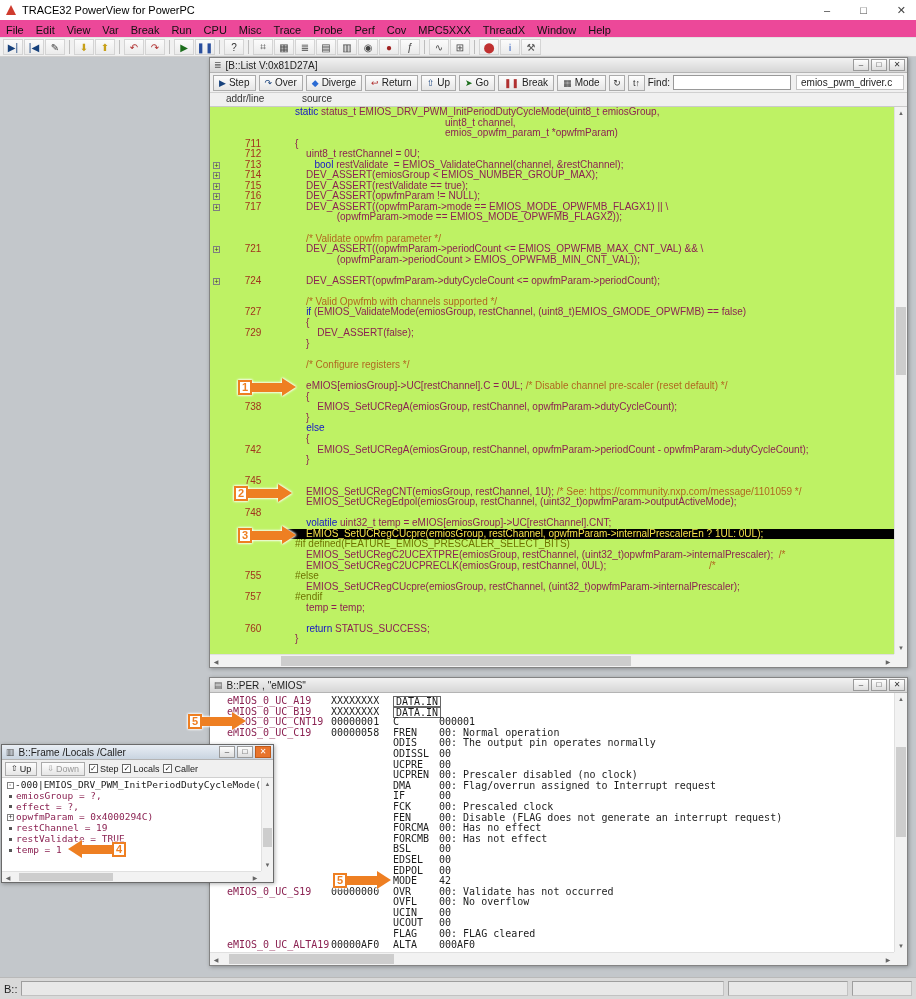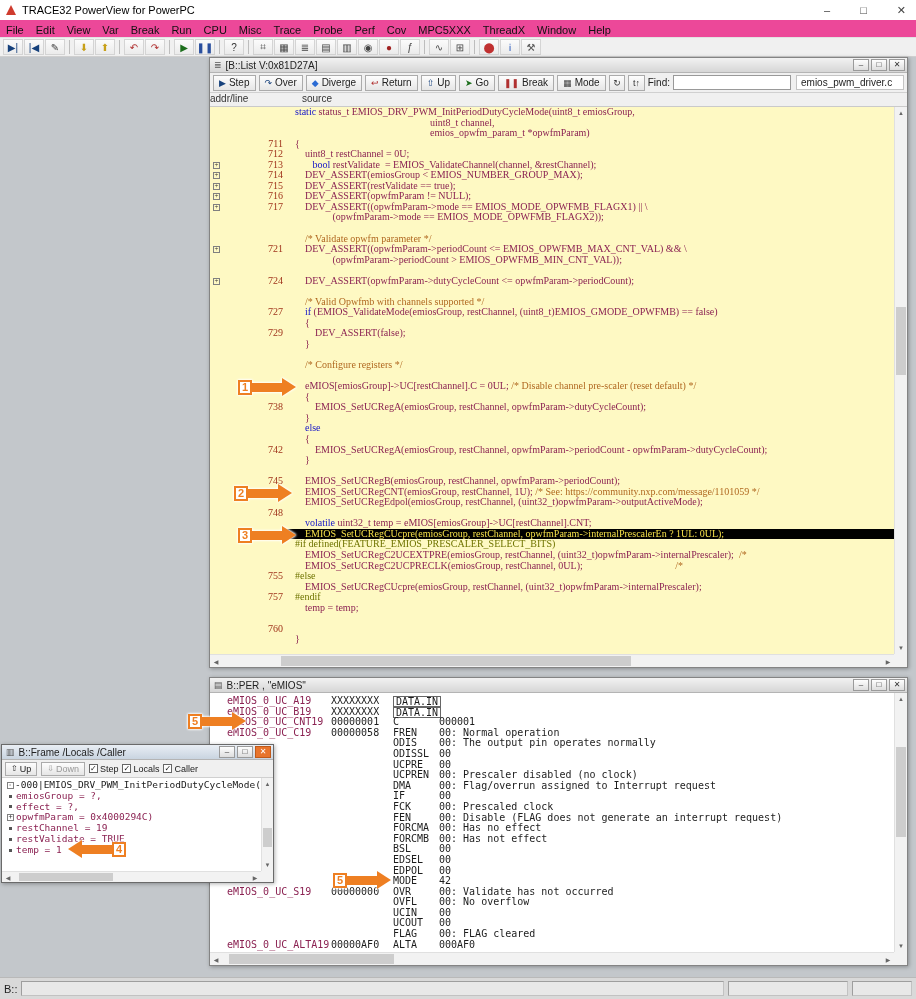--- a/index.html
+++ b/index.html
@@ -39,27 +39,27 @@
 
 #list-win{left:209px;top:57px;width:699px;height:611px;z-index:10}
 .list-toolbar{height:20px;background:#f0f0f0;border-bottom:1px solid #d0d0d0;display:flex;align-items:center;gap:3px;padding:0 3px;font-size:10px}
 .lbtn{height:16px;border:1px solid #ababab;background:linear-gradient(#fdfdfd,#e6e6e6);display:flex;align-items:center;gap:3px;padding:0 5px;font-size:10px;color:#222;white-space:nowrap}
 .lbtn-g{font-size:9px}
 .libtn{width:18px;height:16px;border:1px solid #ababab;background:linear-gradient(#fdfdfd,#e6e6e6);display:flex;align-items:center;justify-content:center;font-size:9px;color:#333}
 .find-label{margin-left:auto;color:#222}
 .find-input{width:118px;height:15px;border:1px solid #999;font-size:10px;padding:0 3px;font-family:"Liberation Sans",sans-serif}
 .file-combo{min-width:108px;height:15px;border:1px solid #c4c4c4;background:#fff;font-size:10px;display:flex;align-items:center;padding:0 4px;color:#222;margin-left:2px;white-space:nowrap}
 .col-header{height:14px;background:#f0f0f0;border-bottom:1px solid #cacaca;display:flex;font-size:10px;color:#333}
-.col-addr{width:86px;}
+.col-addr{width:86px;padding-left:16px}
 .col-src{padding-left:6px}
-.code-area{position:absolute;left:0;top:49px;right:13px;bottom:13px;overflow:hidden;font-family:Liberation Serif, serif;font-size:10px;line-height:10.55px;background:#fef9c3}
+.code-area{position:absolute;left:0;top:49px;right:13px;bottom:13px;overflow:hidden;font-family:Liberation Sans, sans-serif;font-size:10px;line-height:10.55px;background:#bef264}
 .crow{display:flex;height:10.55px;white-space:pre}
 .crow .plus{width:13px;display:flex;align-items:center;justify-content:center}
 .plus-box{width:7px;height:7px;border:1px solid #808080;font-size:7px;line-height:5px;text-align:center;color:#333}
-.lnum{width:60px;text-align:right;color:var(--line_number)}
+.lnum{width:60px;text-align:center;color:var(--line_number)}
 .src{flex:1;padding-left:12px;color:var(--code)}
 .src.comment{color:var(--comment)}
 .src.pre{color:var(--preprocessor)}
 .crow.hl .src{background:var(--highlight_bg);color:var(--highlight_text)}
 .kw{color:var(--keyword)}
 .cm{color:var(--comment)}
 #list-vscroll{top:49px;bottom:13px}
 #list-vscroll .vthumb{top:36%;height:13%}
 #list-hscroll{left:0;right:13px}
 #list-hscroll .hthumb{left:9%;width:53%}
@@ -253,35 +253,35 @@
       <div class="crow"><span class="plus"></span><span class="lnum"></span><span class="src code"></span></div>
       <div class="crow"><span class="plus"></span><span class="lnum"></span><span class="src code">    eMIOS[emiosGroup]-&gt;UC[restChannel].C = 0UL; <span class="cm">/* Disable channel pre-scaler (reset default) */</span></span></div>
       <div class="crow"><span class="plus"></span><span class="lnum"></span><span class="src code">    {</span></div>
       <div class="crow"><span class="plus"></span><span class="lnum">738</span><span class="src code">        EMIOS_SetUCRegA(emiosGroup, restChannel, opwfmParam-&gt;dutyCycleCount);</span></div>
       <div class="crow"><span class="plus"></span><span class="lnum"></span><span class="src code">    }</span></div>
       <div class="crow"><span class="plus"></span><span class="lnum"></span><span class="src code">    <span class="kw">else</span></span></div>
       <div class="crow"><span class="plus"></span><span class="lnum"></span><span class="src code">    {</span></div>
       <div class="crow"><span class="plus"></span><span class="lnum">742</span><span class="src code">        EMIOS_SetUCRegA(emiosGroup, restChannel, opwfmParam-&gt;periodCount - opwfmParam-&gt;dutyCycleCount);</span></div>
       <div class="crow"><span class="plus"></span><span class="lnum"></span><span class="src code">    }</span></div>
       <div class="crow"><span class="plus"></span><span class="lnum"></span><span class="src code"></span></div>
-      <div class="crow"><span class="plus"></span><span class="lnum">745</span><span class="src code">    EMIOS_SetUCRegB(emiosGroup, restChannel, opwfmParam-&gt;periodCount);</span></div>
+      <div class="crow"><span class="plus"></span><span class="lnum">745</span></div>
       <div class="crow"><span class="plus"></span><span class="lnum"></span><span class="src code">    EMIOS_SetUCRegCNT(emiosGroup, restChannel, 1U); <span class="cm">/* See: https://community.nxp.com/message/1101059 */</span></span></div>
       <div class="crow"><span class="plus"></span><span class="lnum"></span><span class="src code">    EMIOS_SetUCRegEdpol(emiosGroup, restChannel, (uint32_t)opwfmParam-&gt;outputActiveMode);</span></div>
       <div class="crow"><span class="plus"></span><span class="lnum">748</span></div>
       <div class="crow"><span class="plus"></span><span class="lnum"></span><span class="src code">    <span class="kw">volatile</span> uint32_t temp = eMIOS[emiosGroup]-&gt;UC[restChannel].CNT;</span></div>
       <div class="crow hl"><span class="plus"></span><span class="lnum"></span><span class="src hl">    EMIOS_SetUCRegCUcpre(emiosGroup, restChannel, opwfmParam-&gt;internalPrescalerEn ? 1UL: 0UL);</span></div>
       <div class="crow"><span class="plus"></span><span class="lnum"></span><span class="src pre">#if defined(FEATURE_EMIOS_PRESCALER_SELECT_BITS)</span></div>
       <div class="crow"><span class="plus"></span><span class="lnum"></span><span class="src code">    EMIOS_SetUCRegC2UCEXTPRE(emiosGroup, restChannel, (uint32_t)opwfmParam-&gt;internalPrescaler);  <span class="cm">/*</span></span></div>
       <div class="crow"><span class="plus"></span><span class="lnum"></span><span class="src code">    EMIOS_SetUCRegC2UCPRECLK(emiosGroup, restChannel, 0UL);                                     <span class="cm">/*</span></span></div>
       <div class="crow"><span class="plus"></span><span class="lnum">755</span><span class="src pre">#else</span></div>
       <div class="crow"><span class="plus"></span><span class="lnum"></span><span class="src code">    EMIOS_SetUCRegCUcpre(emiosGroup, restChannel, (uint32_t)opwfmParam-&gt;internalPrescaler);</span></div>
       <div class="crow"><span class="plus"></span><span class="lnum">757</span><span class="src pre">#endif</span></div>
       <div class="crow"><span class="plus"></span><span class="lnum"></span><span class="src code">    temp = temp;</span></div>
       <div class="crow"><span class="plus"></span><span class="lnum"></span><span class="src code"></span></div>
-      <div class="crow"><span class="plus"></span><span class="lnum">760</span></div>
+      <div class="crow"><span class="plus"></span><span class="lnum">760</span><span class="src code">    <span class="kw">return</span> STATUS_SUCCESS;</span></div>
       <div class="crow"><span class="plus"></span><span class="lnum"></span><span class="src code">}</span></div>
     </div>
   <div class="vscroll" id="list-vscroll">
     <span class="sb-btn">▲</span>
     <span class="track">
         <span class="vthumb"></span>
       </span>
     <span class="sb-btn">▼</span>
   </div>
   <div class="hscroll" id="list-hscroll">

